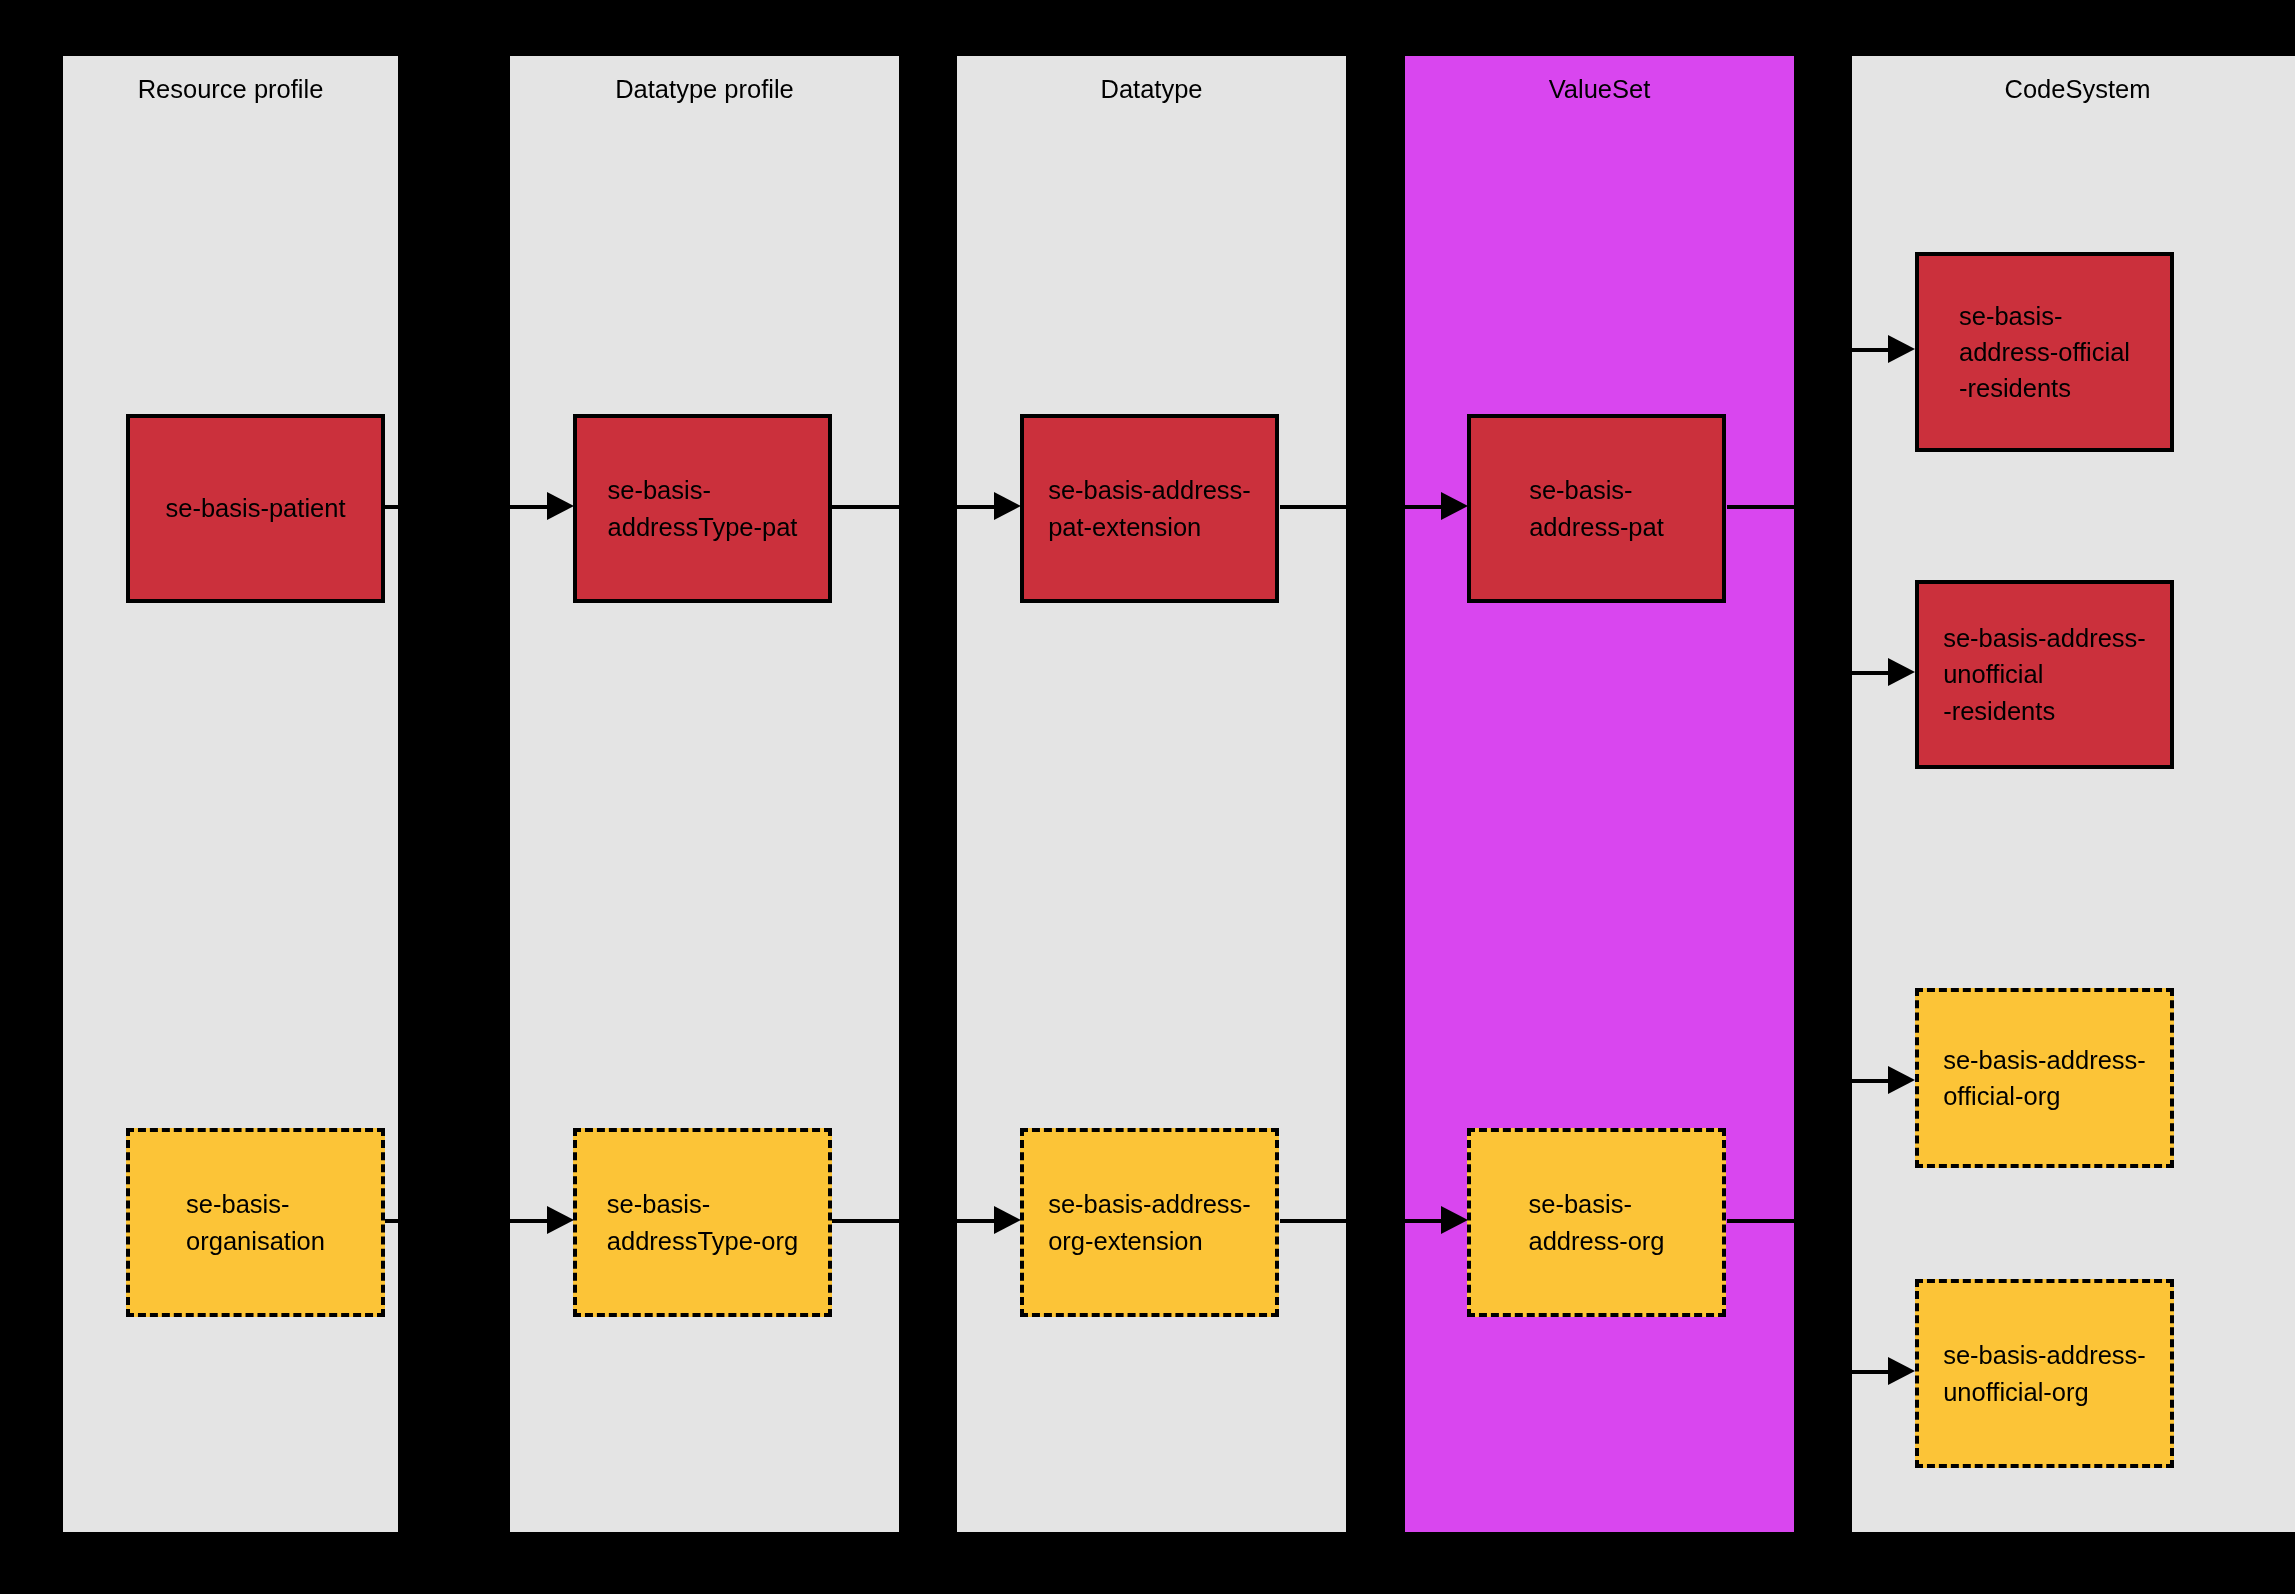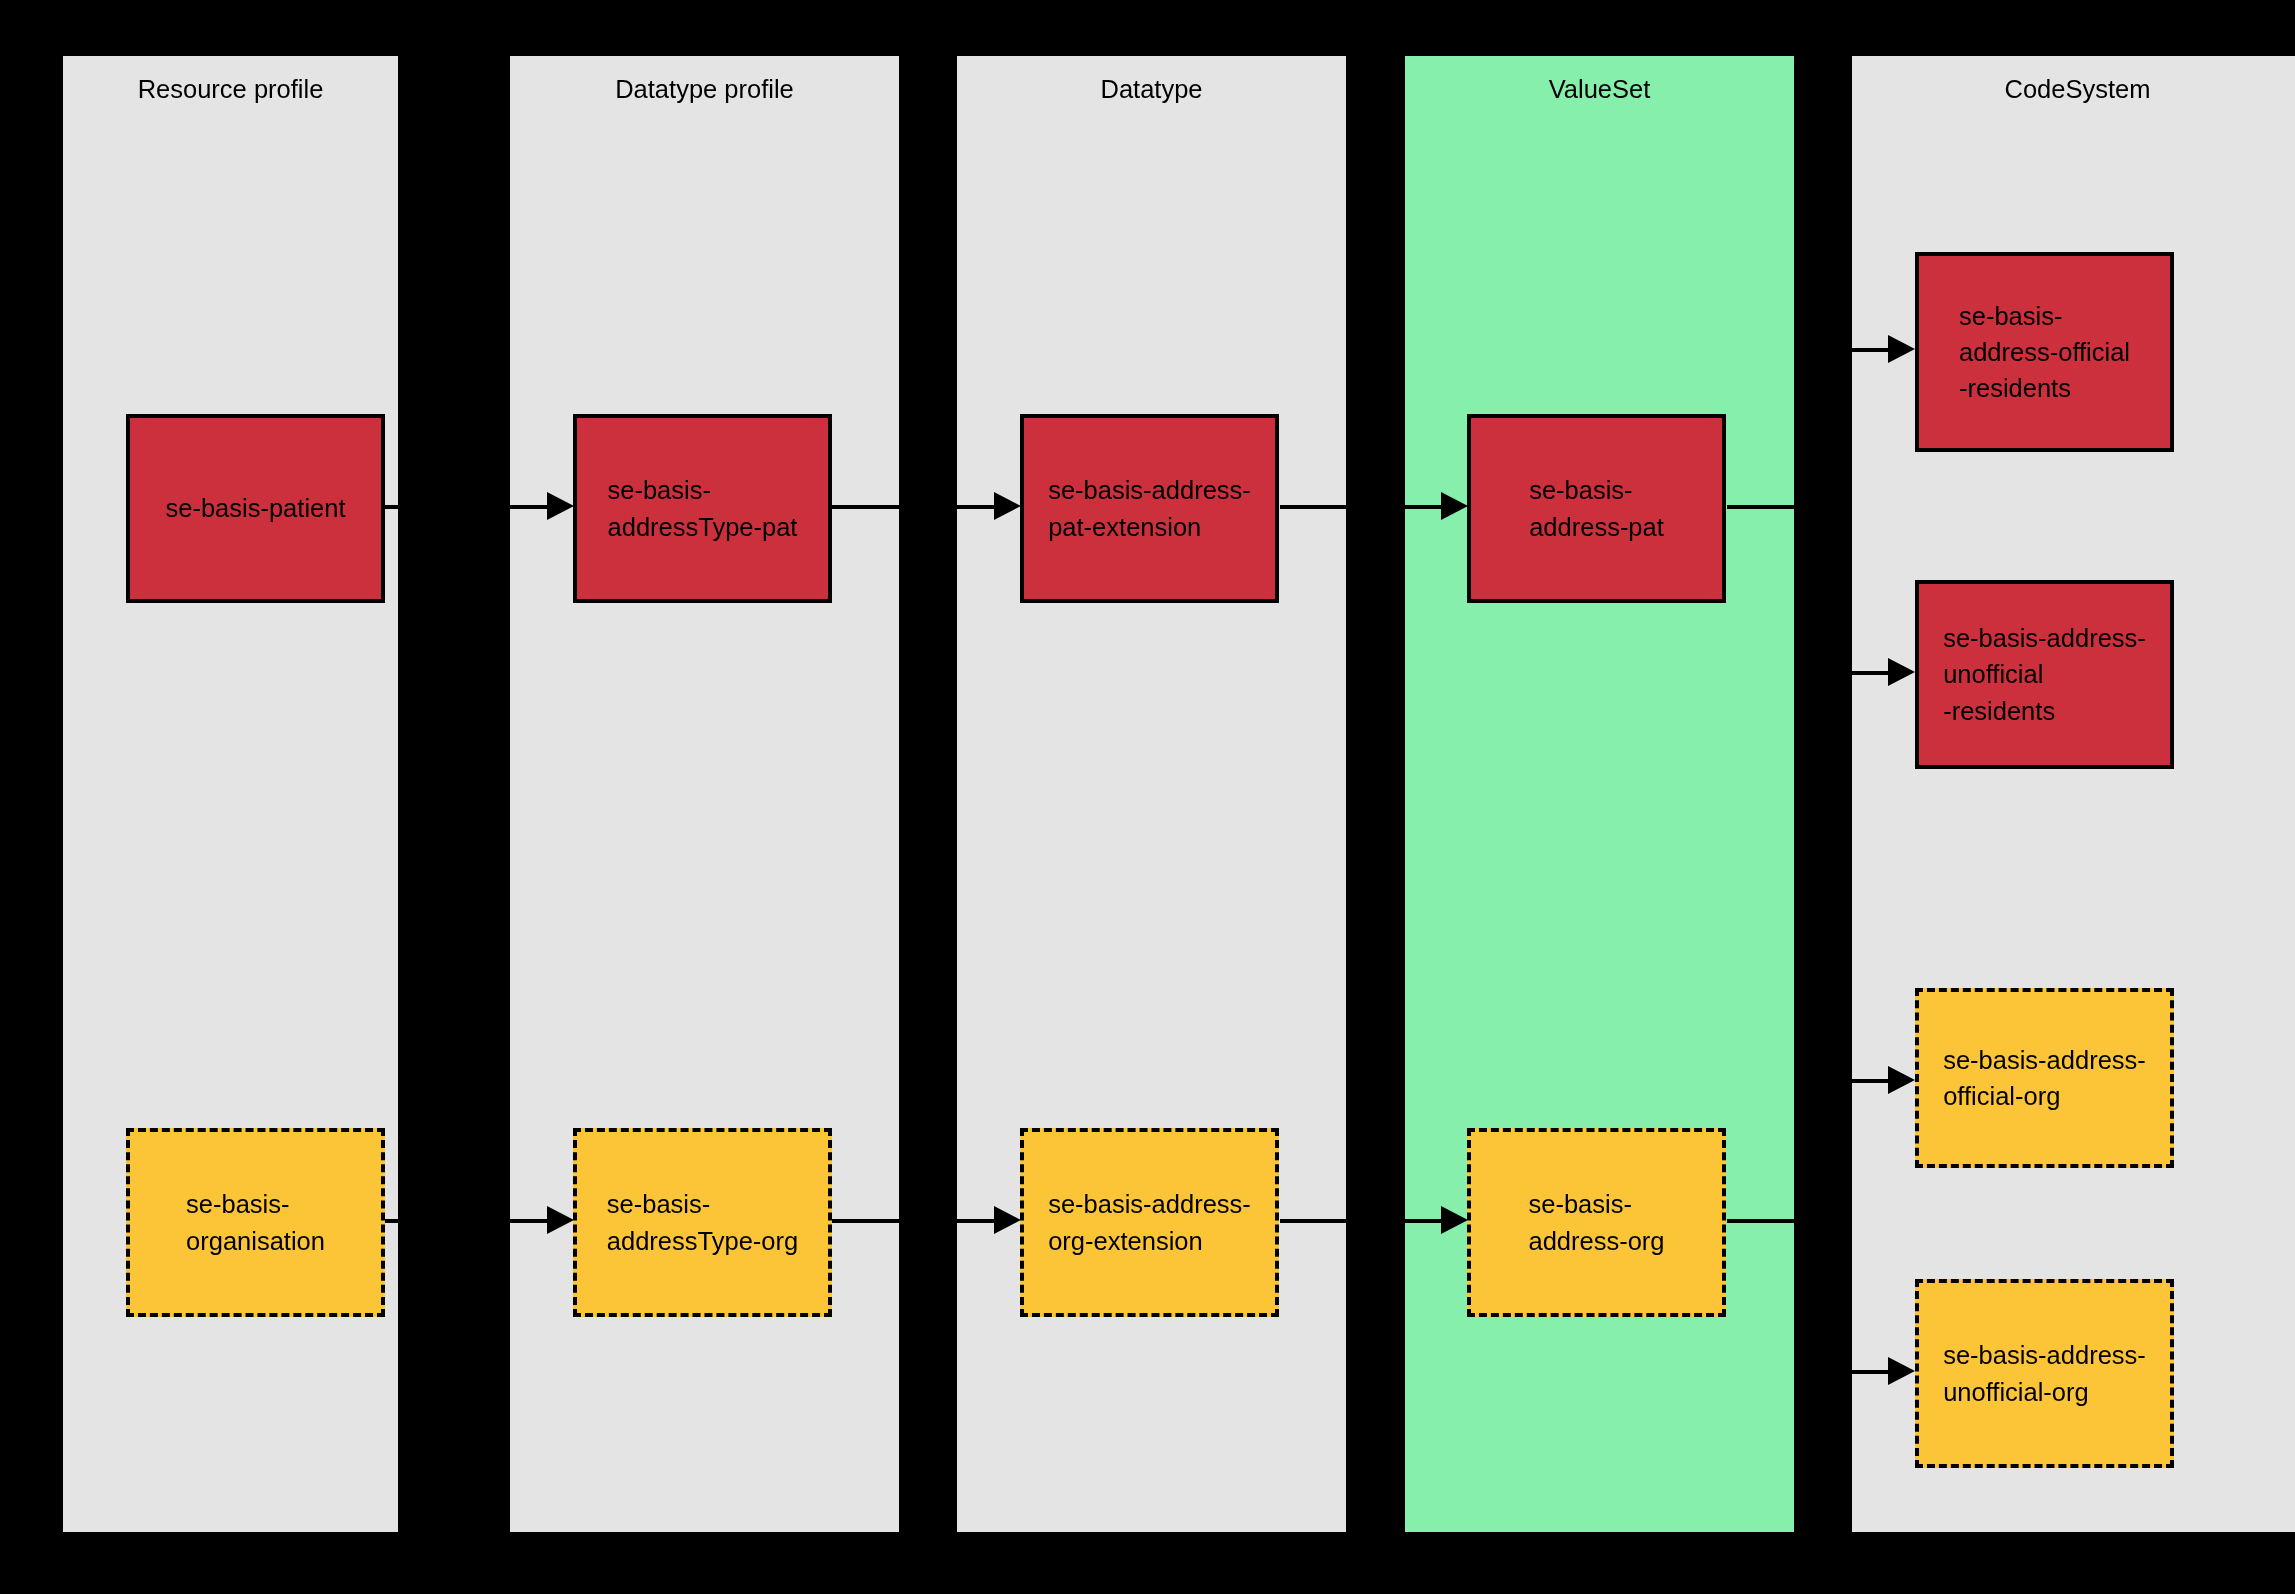--- a/index.html
+++ b/index.html
@@ -73,21 +73,21 @@
   <div id="lanes-layer">
       <div class="lane" style="left: 63px; top: 56px; width: 335px; height: 1476px; background: rgb(228, 228, 228);">
         <div class="lane-title" style="top: 18.7px;">Resource profile</div>
       </div>
       <div class="lane" style="left: 510px; top: 56px; width: 389px; height: 1476px; background: rgb(228, 228, 228);">
         <div class="lane-title" style="top: 18.7px;">Datatype profile</div>
       </div>
       <div class="lane" style="left: 957px; top: 56px; width: 389px; height: 1476px; background: rgb(228, 228, 228);">
         <div class="lane-title" style="top: 18.7px;">Datatype</div>
       </div>
-      <div class="lane" style="left: 1405px; top: 56px; width: 389px; height: 1476px; background: #86efac;">
+      <div class="lane" style="left: 1405px; top: 56px; width: 389px; height: 1476px; background: #d946ef;">
         <div class="lane-title" style="top: 18.7px;">ValueSet</div>
       </div>
       <div class="lane" style="left: 1852px; top: 56px; width: 451px; height: 1476px; background: rgb(228, 228, 228);">
         <div class="lane-title" style="top: 18.7px;">CodeSystem</div>
       </div>
     </div>
   <div id="connectors-layer">
       <div class="conn" style="left: 385px; top: 505px; width: 67px;"></div>
       <div class="conn" style="left: 510px; top: 505px; width: 37px;"></div>
       <div class="arrowhead" style="left: 547px; top: 492px;"></div>

